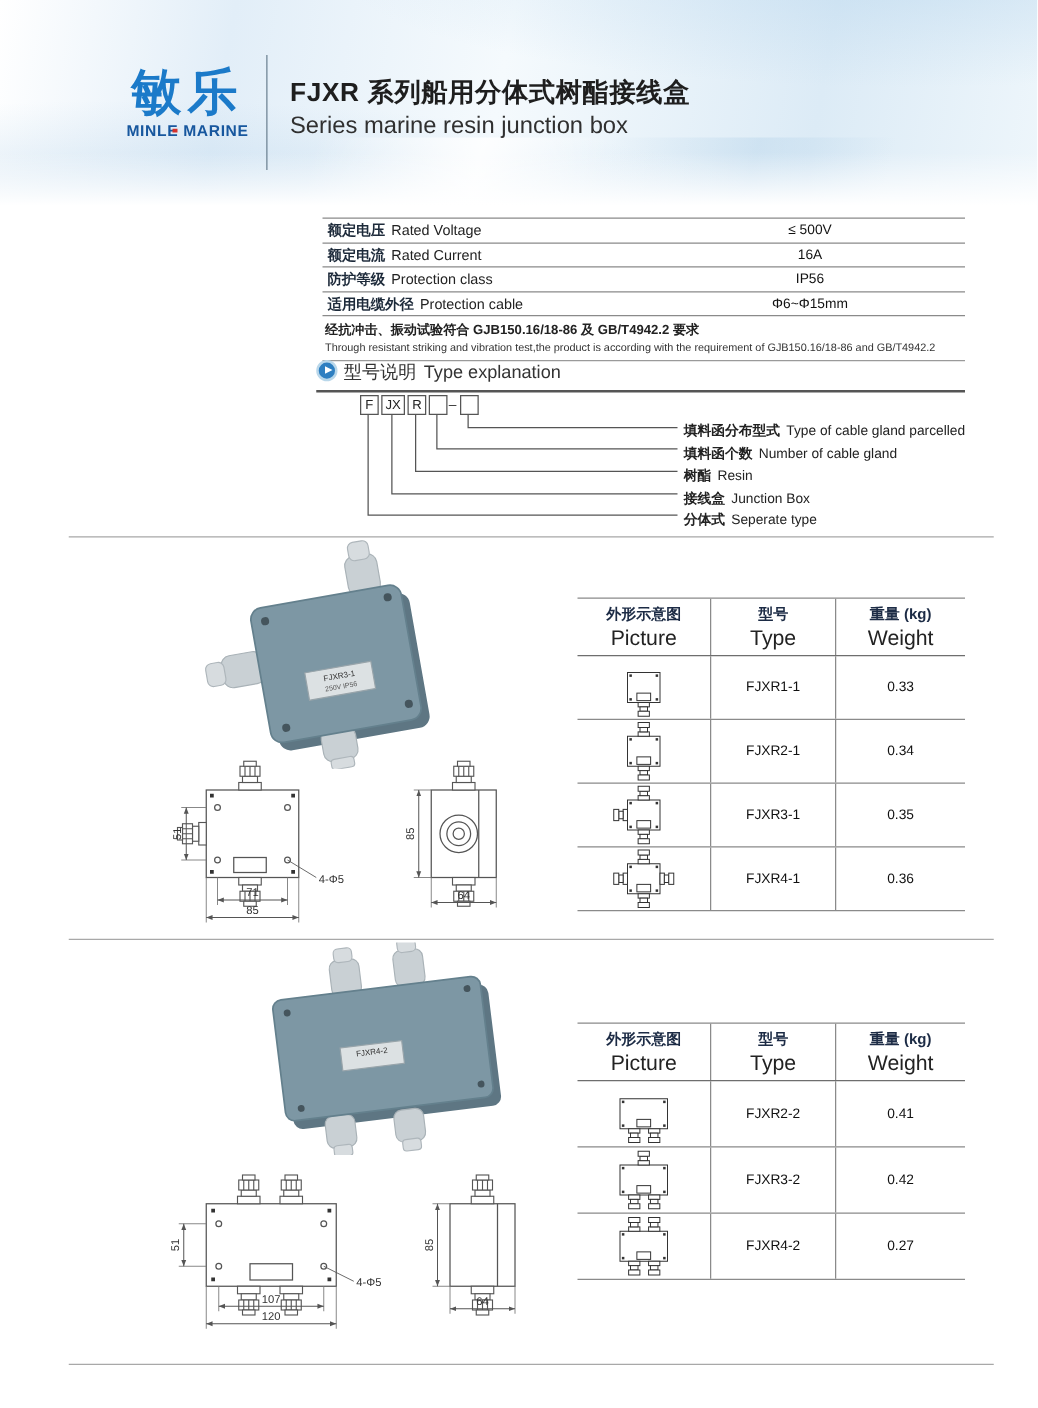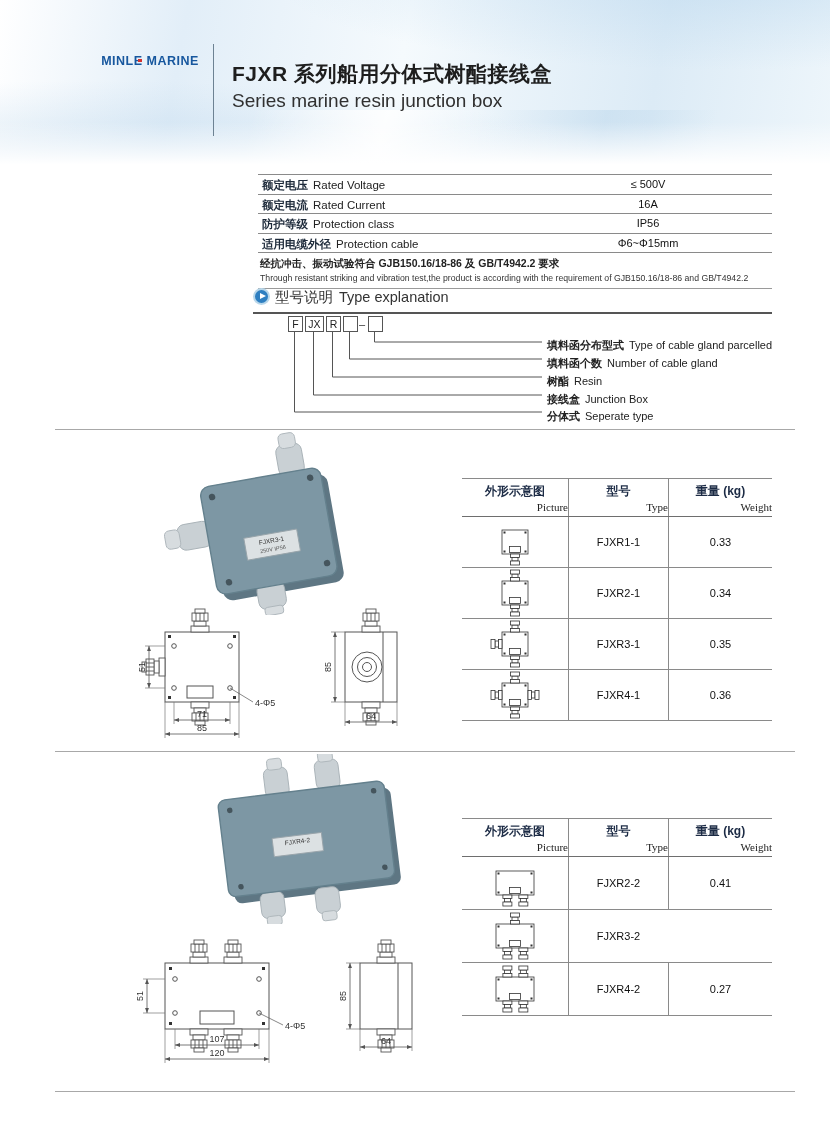--- a/index.html
+++ b/index.html
@@ -60,39 +60,40 @@
 
   
   .spec-table{position:absolute;left:462px;width:310px;border-top:1px solid #8a8a8a;}
   .t-head{display:flex;border-bottom:1px solid #6e6e6e;}
   .t-cell{box-sizing:border-box;}
   .t-head .t-cell{padding:4px 0 3px;}
   .t-cell:nth-child(1){width:106px;}
   .t-cell:nth-child(2){width:100px;border-left:1px solid #8a8a8a;}
   .t-cell:nth-child(3){width:104px;border-left:1px solid #8a8a8a;}
   .th-cn{font-size:12px;font-weight:bold;color:#1c2b45;text-align:center;}
-  .th-en{font-size:11px;font-family:Liberation Serif, serif;color:#222;text-align:right;margin-top:1px;}
+  .th-en{font-size:17px;font-family:Liberation Sans, sans-serif;color:#222;text-align:center;margin-top:1px;}
   .t-row{display:flex;border-bottom:1px solid #8a8a8a;}
   .row-h50 .t-cell{height:50px;}
   .row-h52 .t-cell{height:52px;}
   .t-cell-picture{display:flex;align-items:center;justify-content:center;}
   .t-cell-type,.t-cell-weight{display:flex;align-items:center;justify-content:center;font-size:11px;color:#111;}
 
   svg text{font-family:"Liberation Sans","DejaVu Sans",sans-serif;}
 </style>
 </head>
 <body>
 
 <div class="page">
 
   <div class="header-band">
     <div class="wave-streak"></div>
   </div>
 
   <div class="logo">
+    <div class="logo-cn">敏乐</div>
     <div class="logo-en"><span>MINL</span><span class="logo-en-b">E</span><span> MARINE</span></div>
   </div>
   <div class="header-vline"></div>
   <div class="title-cn">FJXR 系列船用分体式树酯接线盒</div>
   <div class="title-en">Series marine resin junction box</div>
 
   <div class="specs">
     <div id="specs-rows">
         <div class="spec-row">
           <div class="spec-label"><span class="spec-label-cn">额定电压</span><span class="spec-label-en">Rated Voltage</span></div>
@@ -401,20 +402,21 @@
               <rect x="24.5" y="1" width="9" height="4" fill="#fff" stroke="#333" stroke-width="0.8"></rect>
               <rect x="16.9" y="36" width="9" height="3.5" fill="#fff" stroke="#333" stroke-width="0.8"></rect>
               <rect x="18.4" y="39.5" width="6" height="3.5" fill="#fff" stroke="#333" stroke-width="0.8"></rect>
               <rect x="16.9" y="43" width="9" height="4" fill="#fff" stroke="#333" stroke-width="0.8"></rect>
               <rect x="32.86" y="36" width="9" height="3.5" fill="#fff" stroke="#333" stroke-width="0.8"></rect>
               <rect x="34.36" y="39.5" width="6" height="3.5" fill="#fff" stroke="#333" stroke-width="0.8"></rect>
               <rect x="32.86" y="43" width="9" height="4" fill="#fff" stroke="#333" stroke-width="0.8"></rect>
             </svg>
           </div>
           <div class="t-cell t-cell-type">FJXR3-2</div>
+          <div class="t-cell t-cell-weight">0.42</div>
         </div>
         <div class="t-row row-h52">
           <div class="t-cell t-cell-picture">
             <svg width="58" height="48">
               <rect x="10" y="12" width="38" height="24" fill="#fff" stroke="#333" stroke-width="0.8"></rect>
               <rect x="11.5" y="13.5" width="2" height="2" fill="#333"></rect>
               <rect x="44.5" y="13.5" width="2" height="2" fill="#333"></rect>
               <rect x="11.5" y="32.5" width="2" height="2" fill="#333"></rect>
               <rect x="44.5" y="32.5" width="2" height="2" fill="#333"></rect>
               <rect x="23.5" y="28.5" width="11" height="6" fill="#fff" stroke="#333" stroke-width="0.8"></rect>

